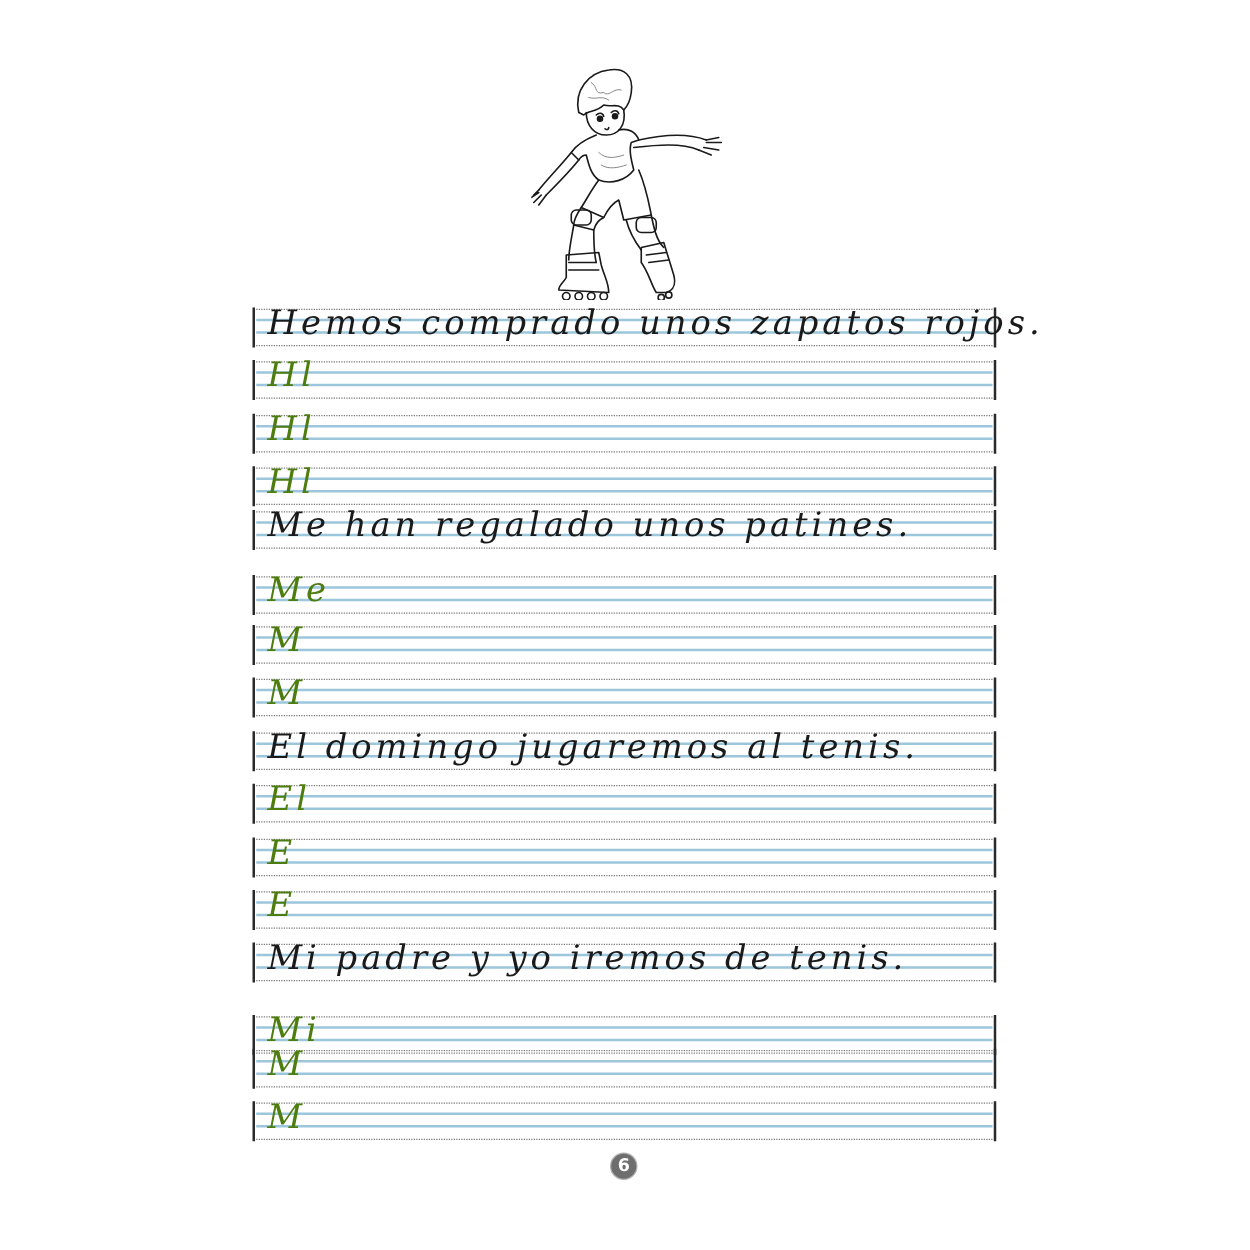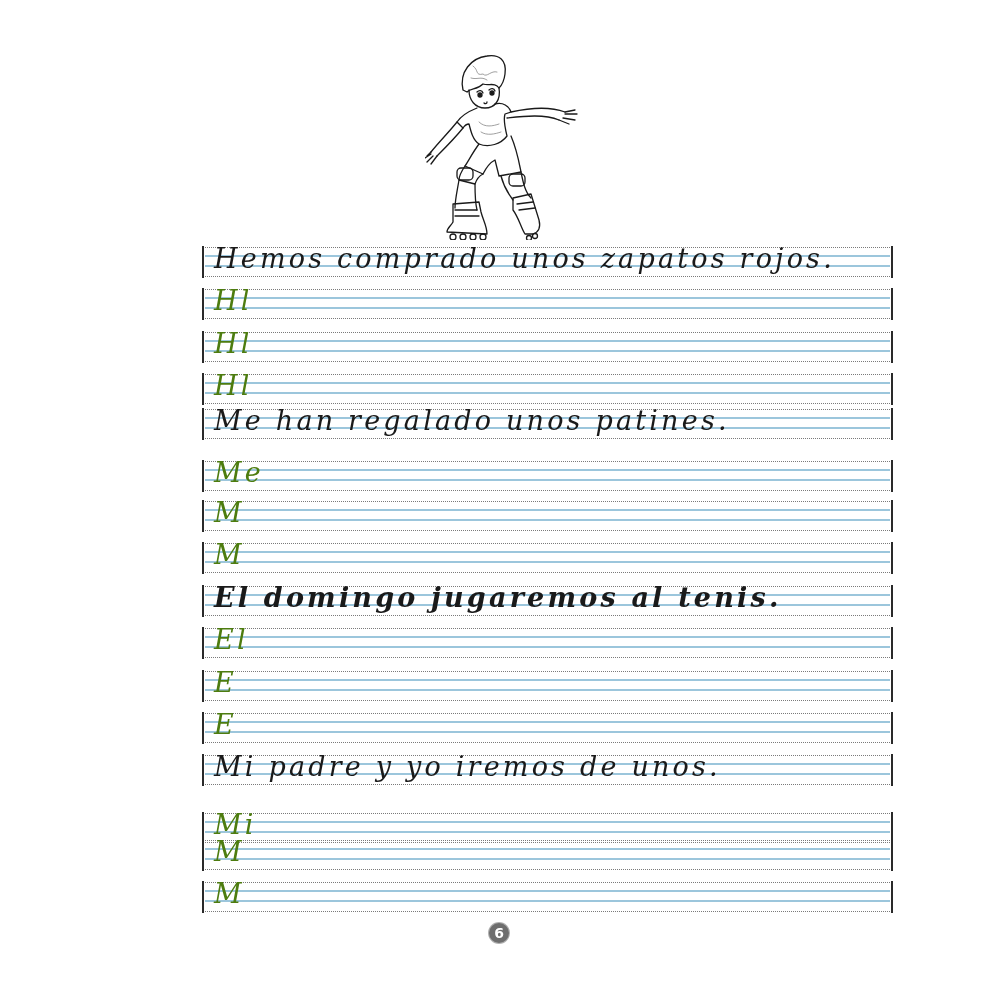--- a/index.html
+++ b/index.html
@@ -1,20 +1,20 @@
 <!DOCTYPE html>
 <html><head>
   <meta charset="utf-8">
   <style>
     html, body { margin: 0; padding: 0; background: #ffffff; }
     body { width: 1000px; height: 1000px; position: relative; overflow: hidden;
            font-family: "DejaVu Serif", serif; }
     .illustration { position: absolute; left: 425px; top: 52px; width: 165px; height: 188px; }
     .sheet { position: absolute; left: 202px; top: 246px; width: 595px; }
-    .line-box { position: absolute; left: 0; width: 691px; height: 31px; }
+    .line-box { position: absolute; left: 0; width: 595px; height: 31px; }
     .line-box .dot-top, .line-box .dot-bot {
       position: absolute; left: 3px; right: 3px; height: 0;
       border-top: 1px dotted #7a7a7a;
     }
     .line-box .dot-top { top: 1px; }
     .line-box .dot-bot { top: 30px; }
     .line-box .blue1, .line-box .blue2 {
       position: absolute; left: 3px; right: 3px; height: 2px; background: #9cc6dc;
     }
     .line-box .blue1 { top: 9px; }
@@ -152,21 +152,21 @@
     </div>
     <div class="line-box" style="top: 296.45px;">
       <div class="bar-left"></div>
       <div class="dot-top"></div>
       <div class="blue1"></div>
       <div class="blue2"></div>
       <div class="dot-bot"></div>
       <div class="bar-right"></div>
       <span class="text trace">M</span>
     </div>
-    <div class="line-box" style="top: 338.8px; font-weight: bold;">
+    <div class="line-box" style="top: 338.8px;">
       <div class="bar-left"></div>
       <div class="dot-top"></div>
       <div class="blue1"></div>
       <div class="blue2"></div>
       <div class="dot-bot"></div>
       <div class="bar-right"></div>
       <span class="text model">El domingo jugaremos al tenis.</span>
     </div>
     <div class="line-box" style="top: 381.15px;">
       <div class="bar-left"></div>
@@ -195,21 +195,21 @@
       <div class="bar-right"></div>
       <span class="text trace">E</span>
     </div>
     <div class="line-box" style="top: 508.2px;">
       <div class="bar-left"></div>
       <div class="dot-top"></div>
       <div class="blue1"></div>
       <div class="blue2"></div>
       <div class="dot-bot"></div>
       <div class="bar-right"></div>
-      <span class="text model">Mi padre y yo iremos de unos.</span>
+      <span class="text model">Mi padre y yo iremos de tenis.</span>
     </div>
     <div class="line-box" style="top: 566px;">
       <div class="bar-left"></div>
       <div class="dot-top"></div>
       <div class="blue1"></div>
       <div class="blue2"></div>
       <div class="dot-bot"></div>
       <div class="bar-right"></div>
       <span class="text trace">Mi</span>
     </div>

